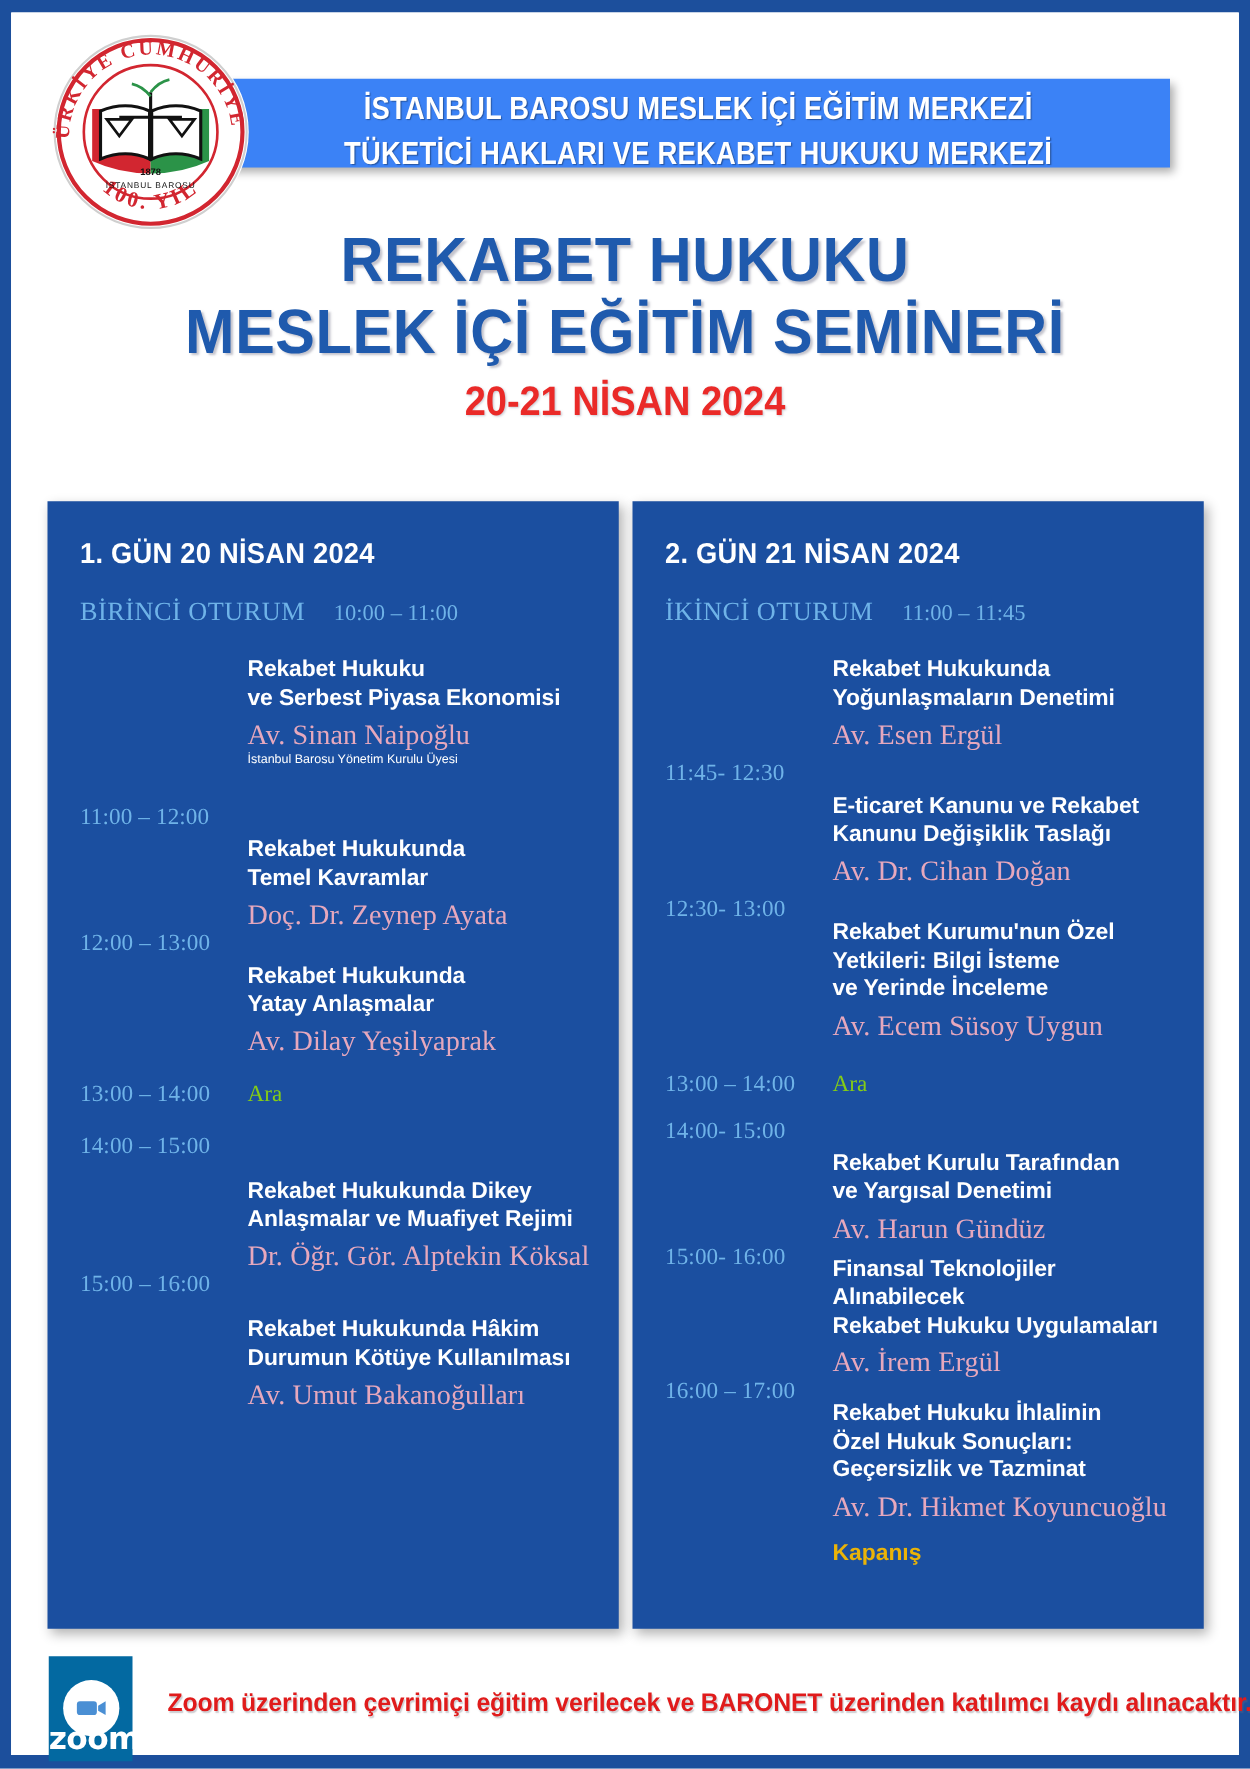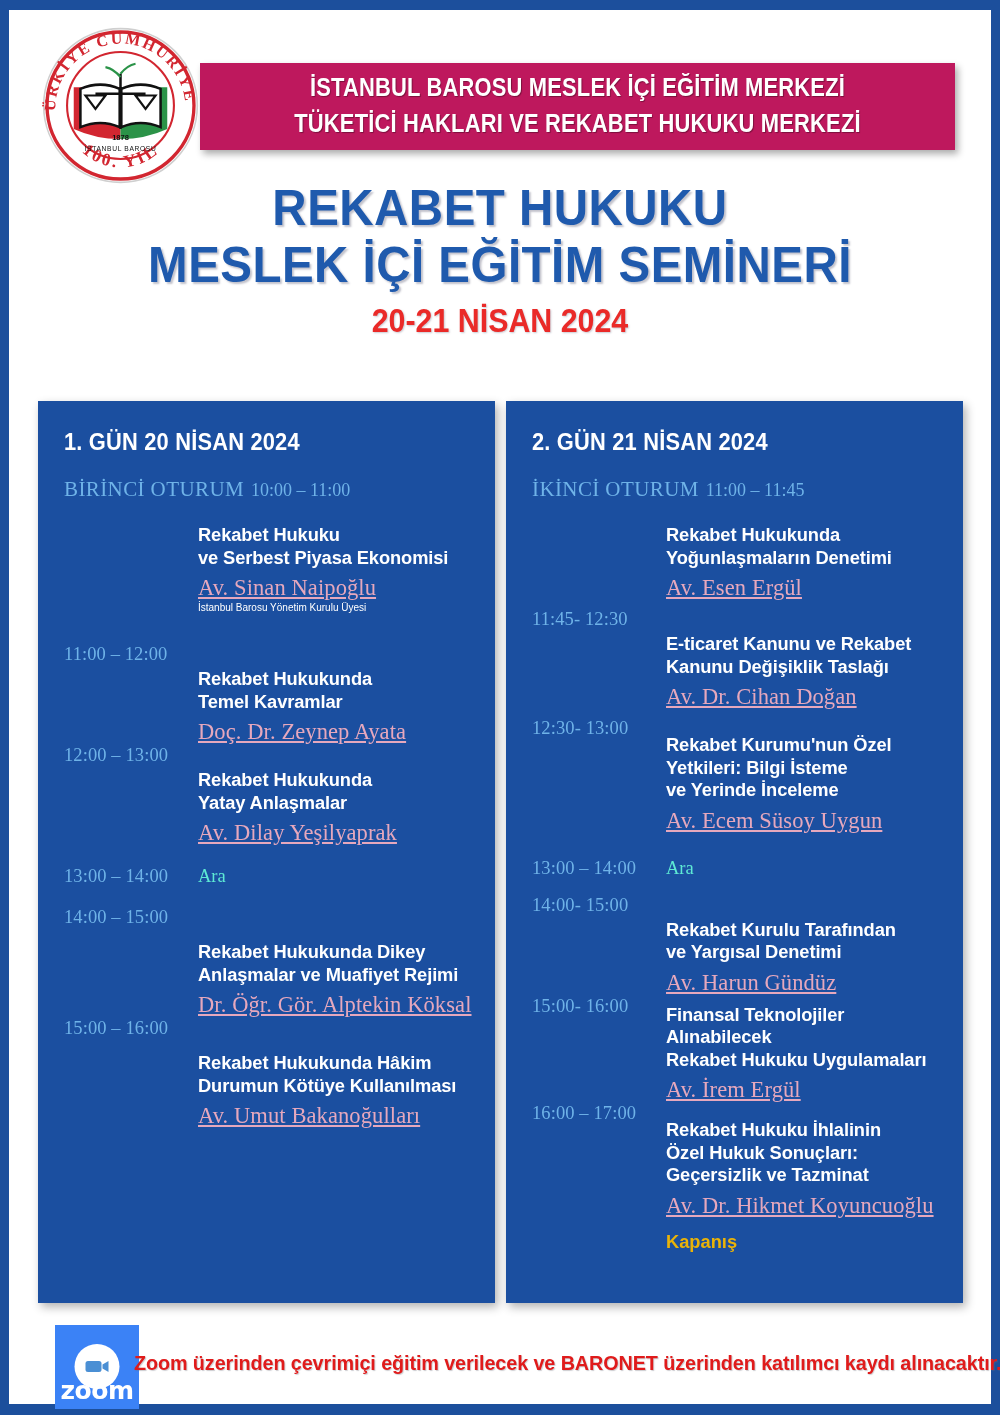--- a/index.html
+++ b/index.html
@@ -36,25 +36,25 @@
   
   .header {
     position: absolute;
     left: 0;
     top: 0;
     width: 982px;
     height: 170px;
   }
   .red-banner {
     position: absolute;
-    left: 191px;
+    left: 172px;
     top: 53px;
     width: 755px;
-    height: 87px;
-    background: #be185d;
+    height: 71px;
+    background: #3b82f6;
     box-shadow: 3px 4px 7px rgba(0,0,0,0.33);
   }
   .red-banner-line {
     position: absolute;
     left: 0;
     width: 100%;
     text-align: center;
     color: #ffffff;
     font-weight: bold;
     font-size: 25.5px;
@@ -137,21 +137,21 @@
     font-size: 21px;
     margin-bottom: 6px;
     white-space: nowrap;
   }
   .session-head .sh-label {
     font-weight: normal;
     letter-spacing: 0.4px;
   }
   .session-head .sh-time {
     font-size: 18px;
-    margin-left: 7px;
+    margin-left: 23px;
   }
 
   
   .row {
     position: relative;
     display: flex;
     align-items: flex-start;
     min-height: 0;
   }
   .time {
@@ -174,30 +174,29 @@
     line-height: 22.5px;
     letter-spacing: -0.1px;
   }
   .speaker {
     color: #e6a8bd;
     font-family: "Liberation Serif", serif;
     font-size: 22.5px;
     line-height: 27px;
     margin-top: 5px;
     letter-spacing: 0.1px;
-    text-decoration: underline;
   }
   .affil {
     color: #ffffff;
     font-size: 10px;
     line-height: 16px;
     margin-top: -1px;
   }
   .break-label {
-    color: #5eead4;
+    color: #84cc16;
     font-family: "Liberation Serif", serif;
     font-size: 18.5px;
   }
   .closing {
     color: #eab308;
     font-weight: bold;
     font-size: 18.3px;
   }
 
   .sp-8  { height: 8px; }
@@ -211,25 +210,25 @@
   
   .footer {
     position: absolute;
     left: 0;
     top: 1307px;
     width: 982px;
     height: 90px;
   }
   .zoom-logo {
     position: absolute;
-    left: 46px;
+    left: 30px;
     top: 8px;
-    width: 84px;
+    width: 67px;
     height: 84px;
-    background: #3b82f6;
+    background: #0369a1;
   }
   .zoom-circle {
     position: absolute;
     left: 50%;
     top: 19px;
     transform: translateX(-50%);
     width: 45px;
     height: 45px;
     border-radius: 50%;
     background: #ffffff;

